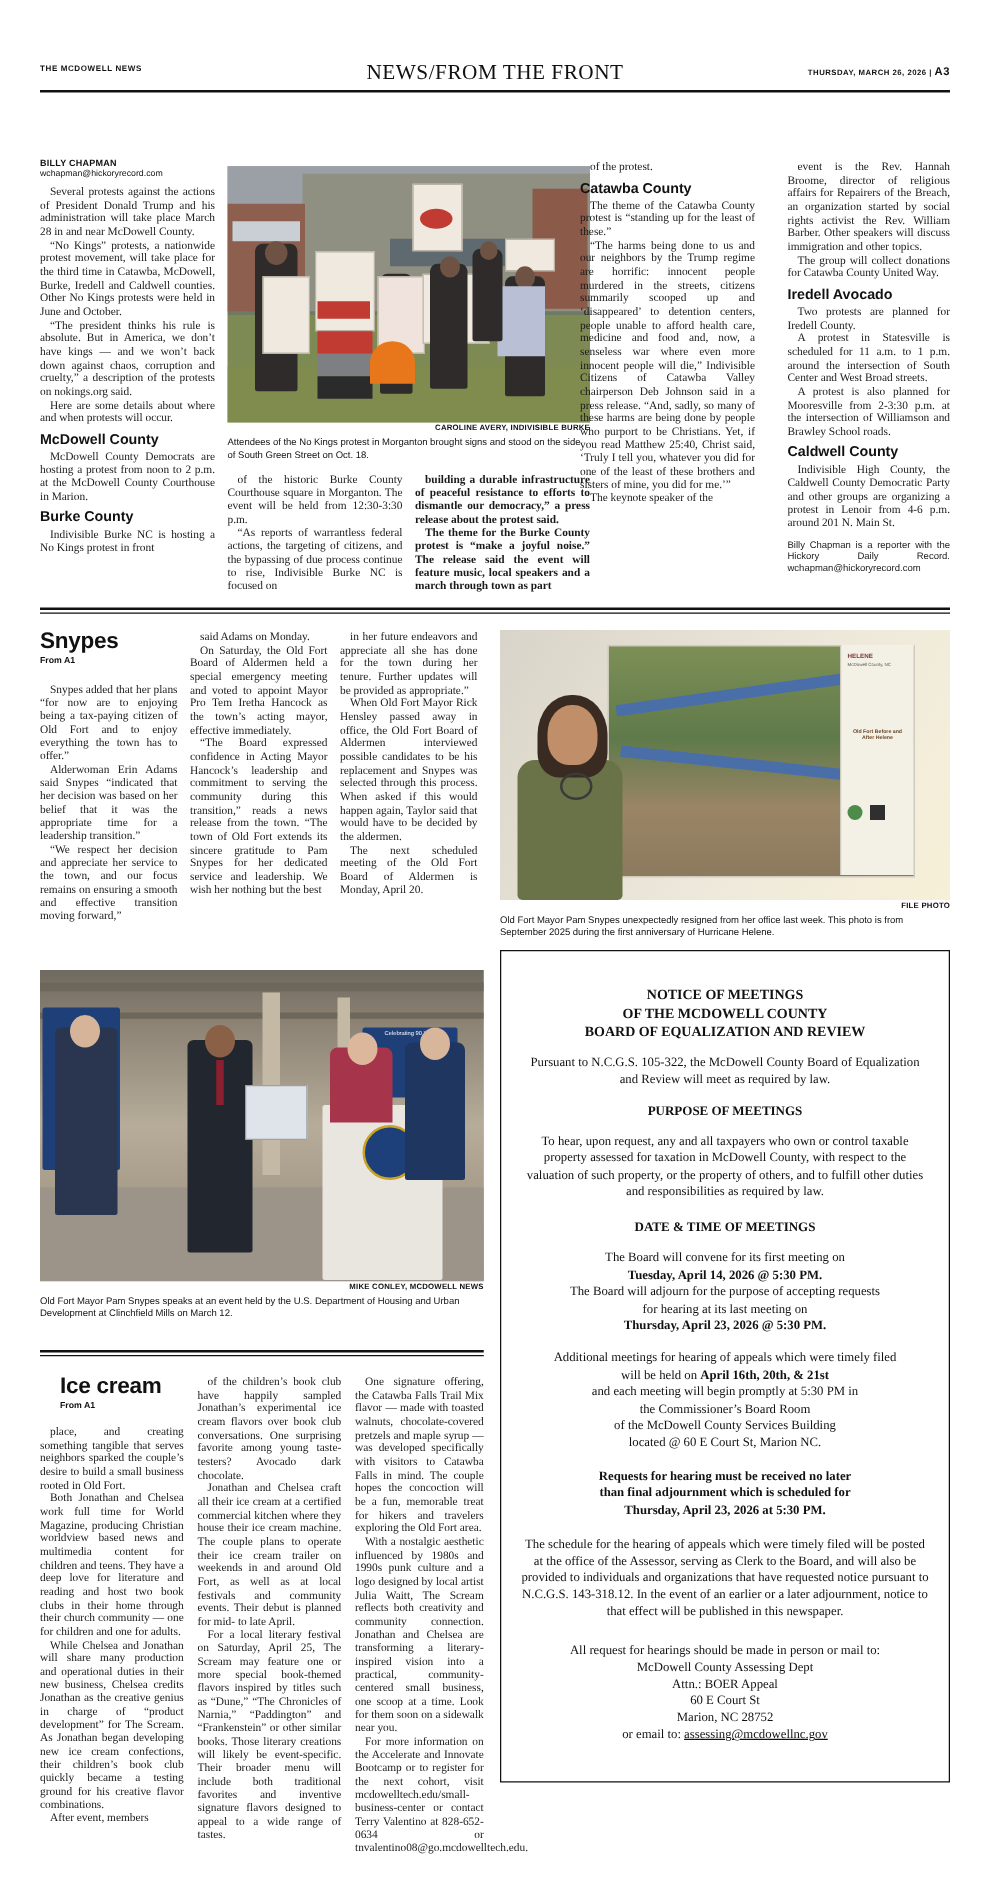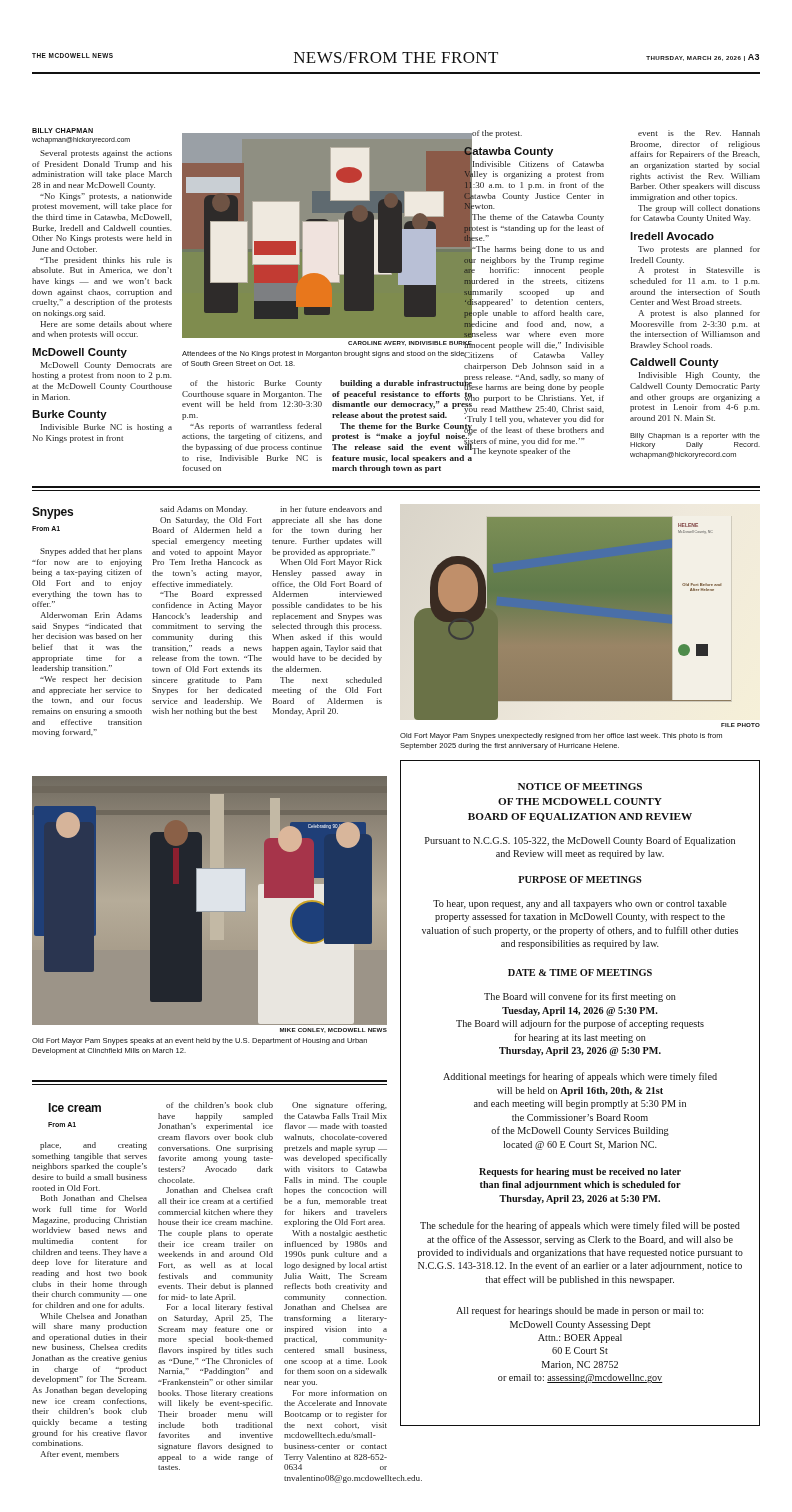--- a/index.html
+++ b/index.html
@@ -25,21 +25,21 @@
   .subhead{font-family:"Liberation Sans",sans-serif;font-weight:bold;font-size:11.4px;line-height:14px;margin:5px 0 1px 0;color:#111;}
 
   
   .photo{position:absolute;overflow:hidden;background:#b9b3a6;}
   .credit{position:absolute;font-family:"Liberation Sans",sans-serif;font-weight:bold;font-size:6.2px;letter-spacing:.2px;text-align:right;color:#111;}
   .caption{position:absolute;font-family:"Liberation Sans",sans-serif;font-size:7.6px;line-height:9.6px;color:#111;}
 
   .hr-thick{position:absolute;background:#111;}
 
   
-  .jumphead{font-family:"Liberation Sans",sans-serif;font-weight:bold;font-size:12px;line-height:20px;color:#111;letter-spacing:-.2px;}
+  .jumphead{font-family:"Liberation Sans",sans-serif;font-weight:bold;font-size:18px;line-height:20px;color:#111;letter-spacing:-.2px;}
   .jumpfrom{font-family:"Liberation Sans",sans-serif;font-weight:bold;font-size:7px;margin-top:3px;color:#111;}
 
   
   .notice{position:absolute;border:1.6px solid #111;background:#fff;box-sizing:border-box;padding:10px 14px;}
   .notice .nt{font-family:"Liberation Serif",serif;font-weight:bold;font-size:11.2px;line-height:15px;text-align:center;color:#111;}
   .notice .nb{font-family:"Liberation Serif",serif;font-size:10.2px;line-height:13.4px;text-align:center;color:#111;margin-top:10px;}
   .notice .nh{font-family:"Liberation Serif",serif;font-weight:bold;font-size:10.4px;line-height:14px;text-align:center;color:#111;margin-top:12px;}
   .notice b{font-weight:bold;}
   .u{text-decoration:underline;}
 
@@ -158,21 +158,20 @@
   </div>
 
   <div class="col" style="left:300px;top:378px;width:140px;font-weight:bold;">
     <p>building a durable infrastructure of peaceful resistance to efforts to dismantle our democracy,” a press release about the protest said.</p>
     <p>The theme for the Burke County protest is “make a joyful noise.” The release said the event will feature music, local speakers and a march through town as part</p>
   </div>
 
   <div class="col" style="left:432px;top:128px;width:140px;">
     <p>of the protest.</p>
     <div class="subhead">Catawba County</div>
-    <p>Indivisible Citizens of Catawba Valley is organizing a protest from 11:30 a.m. to 1 p.m. in front of the Catawba County Justice Center in Newton.</p>
     <p>The theme of the Catawba County protest is “standing up for the least of these.”</p>
     <p>“The harms being done to us and our neighbors by the Trump regime are horrific: innocent people murdered in the streets, citizens summarily scooped up and ‘disappeared’ to detention centers, people unable to afford health care, medicine and food and, now, a senseless war where even more innocent people will die,” Indivisible Citizens of Catawba Valley chairperson Deb Johnson said in a press release. “And, sadly, so many of these harms are being done by people who purport to be Christians. Yet, if you read Matthew 25:40, Christ said, ‘Truly I tell you, whatever you did for one of the least of these brothers and sisters of mine, you did for me.’”</p>
     <p>The keynote speaker of the</p>
   </div>
 
   <div class="col" style="left:598px;top:128px;width:130px;">
     <p>event is the Rev. Hannah Broome, director of religious affairs for Repairers of the Breach, an organization started by social rights activist the Rev. William Barber. Other speakers will discuss immigration and other topics.</p>
     <p>The group will collect donations for Catawba County United Way.</p>
     <div class="subhead">Iredell Avocado</div>
     <p>Two protests are planned for Iredell County.</p>
@@ -219,21 +218,21 @@
     <div style="position:absolute;left:296px;top:140px;width:12px;height:12px;background:#2f2f2f;"></div>
     <div class="womanbody" style="left:14px;top:104px;width:84px;height:112px;"></div>
     <div class="womanhair" style="left:30px;top:52px;width:56px;height:66px;"></div>
     <div class="womanhead" style="left:38px;top:60px;width:40px;height:48px;"></div>
     <div style="position:absolute;left:48px;top:114px;width:22px;height:18px;border:2px solid #3a3a3a;border-radius:50%;"></div>
   </div>
   <div class="credit" style="left:368px;top:721px;width:360px;">FILE PHOTO</div>
   <div class="caption" style="left:368px;top:731px;width:360px;">Old Fort Mayor Pam Snypes unexpectedly resigned from her office last week. This photo is from September 2025 during the first anniversary of Hurricane Helene.</div>
 
   <div class="notice" style="left:368px;top:760px;width:360px;height:666px;">
-    <div class="nt" style="margin-top:8px;">NOTICE OF MEETINGS</div>
+    <div class="nt" style="margin-top:18px;">NOTICE OF MEETINGS</div>
     <div class="nt">OF THE MCDOWELL COUNTY</div>
     <div class="nt">BOARD OF EQUALIZATION AND REVIEW</div>
     <div class="nb" style="padding:0 8px;">Pursuant to N.C.G.S. 105-322, the McDowell County Board of Equalization and Review will meet as required by law.</div>
     <div class="nh">PURPOSE OF MEETINGS</div>
     <div class="nb" style="padding:0 2px;">To hear, upon request, any and all taxpayers who own or control taxable property assessed for taxation in McDowell County, with respect to the valuation of such property, or the property of others, and to fulfill other duties and responsibilities as required by law.</div>
     <div class="nh" style="margin-top:16px;">DATE &amp; TIME OF MEETINGS</div>
     <div class="nb">The Board will convene for its first meeting on</div>
     <div class="nb" style="margin-top:0;font-weight:bold;">Tuesday, April 14, 2026 @ 5:30 PM.</div>
     <div class="nb" style="margin-top:0;">The Board will adjourn for the purpose of accepting requests</div>
     <div class="nb" style="margin-top:0;">for hearing at its last meeting on</div>

